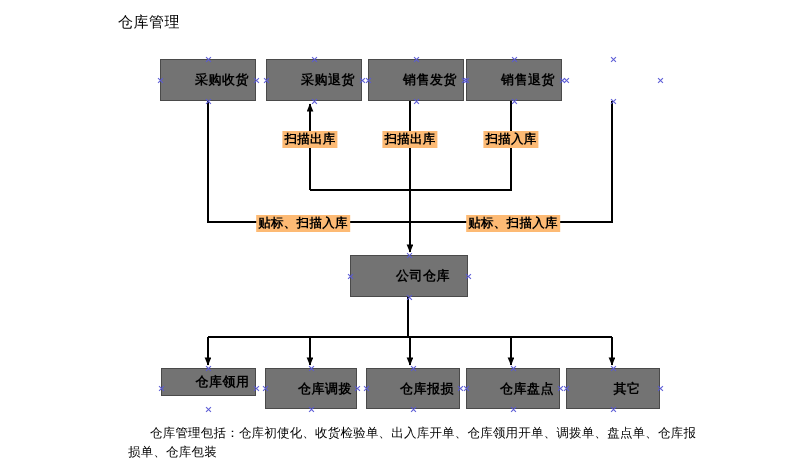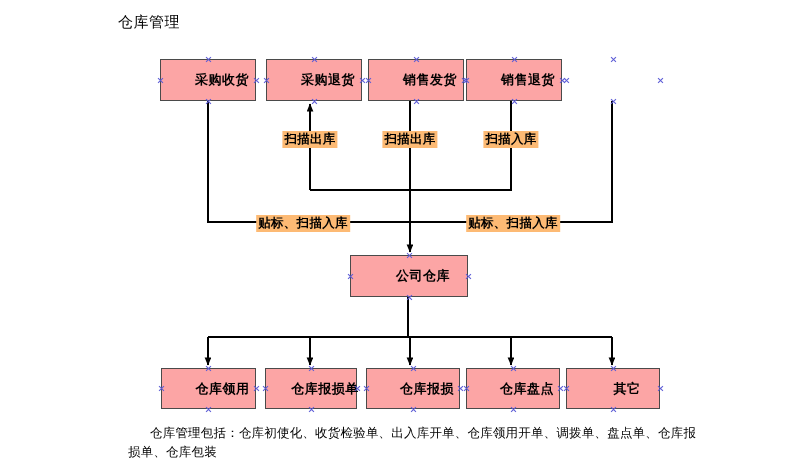--- a/index.html
+++ b/index.html
@@ -29,21 +29,21 @@
     font-size: 15px;
     font-weight: normal;
     letter-spacing: 0.5px;
     white-space: nowrap;
   }
   
   .node {
     position: absolute;
     box-sizing: border-box;
     border: 1px solid #4a4a4a;
-    background: #fca5a5;
+    background: #737373;
     display: flex;
     align-items: center;
     justify-content: center;
     font-size: 13px;
     font-weight: bold;
     letter-spacing: 0.5px;
     white-space: nowrap;
     z-index: 3;
     padding-left: 28px;
   }
@@ -135,22 +135,22 @@
     </g>
   </svg>
 
   <div class="node" style="left: 160px; top: 59px; width: 96px; height: 42px;">采购收货</div>
   <div class="node" style="left: 266px; top: 59px; width: 96px; height: 42px;">采购退货</div>
   <div class="node" style="left: 368px; top: 59px; width: 96px; height: 42px;">销售发货</div>
   <div class="node" style="left: 466px; top: 59px; width: 96px; height: 42px; font-family: Liberation Serif, serif;">销售退货</div>
 
   <div class="node" style="left: 350px; top: 255px; width: 118px; height: 42px;">公司仓库</div>
 
-  <div class="node" style="left: 161px; top: 368px; width: 95px; height: 41px; font-family: Liberation Serif, serif;">仓库领用</div>
-  <div class="node" style="left: 265px; top: 368px; width: 92px; height: 41px;">仓库报损单</div>
+  <div class="node" style="left: 161px; top: 368px; width: 95px; height: 28px; font-family: Liberation Serif, serif;">仓库领用</div>
+  <div class="node" style="left: 265px; top: 368px; width: 92px; height: 41px;">仓库调拨</div>
   <div class="node" style="left: 366px; top: 368px; width: 94px; height: 41px;">仓库报损</div>
   <div class="node" style="left: 466px; top: 368px; width: 94px; height: 41px;">仓库盘点</div>
   <div class="node" style="left: 566px; top: 368px; width: 94px; height: 41px;">其它</div>
 
   <div class="edge-label" style="left: 310px; top: 131px;">扫描出库</div>
   <div class="edge-label" style="left: 410px; top: 131px;">扫描出库</div>
   <div class="edge-label" style="left: 511px; top: 131px;">扫描入库</div>
   <div class="edge-label" style="left: 303px; top: 215px;">贴标、扫描入库</div>
   <div class="edge-label" style="left: 513px; top: 215px;">贴标、扫描入库</div>
 

